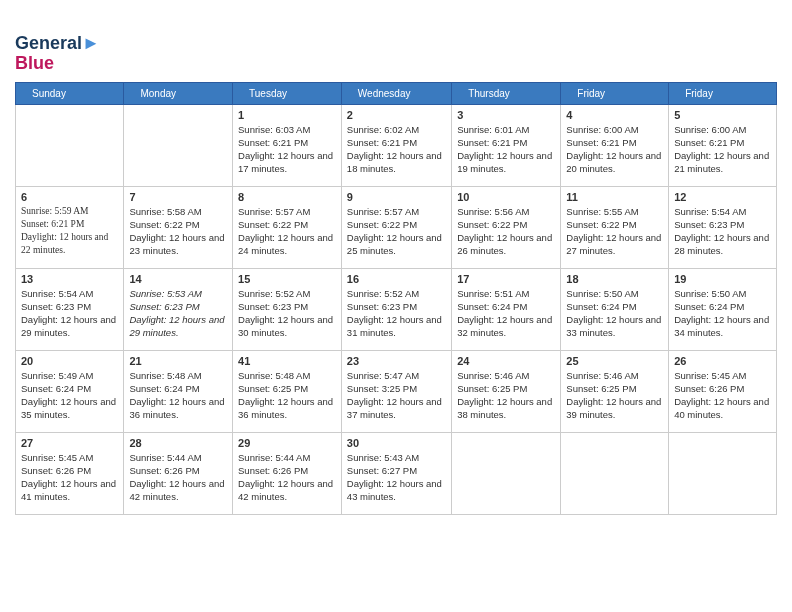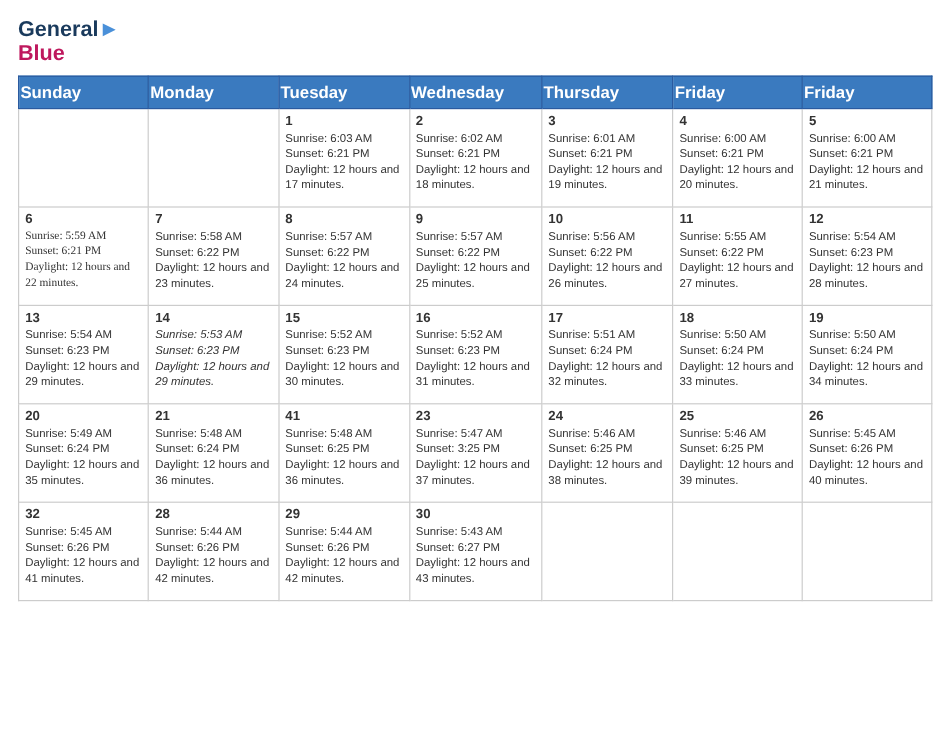--- a/index.html
+++ b/index.html
@@ -8,20 +8,21 @@
       background: #fff;
       width: 792px;
       height: 612px;
       overflow: hidden;
     }
     .page {
       width: 792px;
       height: 473px;
       background: #fff;
       padding: 10px 15px;
+      margin-top: 19px;
     }
     .header {
       display: flex;
       justify-content: space-between;
       align-items: flex-start;
       margin-bottom: 8px;
     }
     .logo {
       display: flex;
       align-items: center;
@@ -49,24 +50,24 @@
       color: #555;
     }
     .calendar-table {
       width: 100%;
       border-collapse: collapse;
       font-size: 10px;
     }
     .calendar-table th {
       background-color: #3a7abf;
       color: #fff;
-      padding: 5px 1px;
+      padding: 5px 16px;
       text-align: left;
-      font-size: 14px;
-      font-weight: bold;
+      font-size: 10px;
+      font-weight: normal;
       border: 1px solid #2a5a9f;
     }
     .calendar-table td {
       border: 1px solid #ccc;
       vertical-align: top;
       padding: 4px 5px;
       height: 82px;
       width: 113px;
       background: #fff;
     }
@@ -279,21 +280,21 @@
           </td>
           <td>
             <div class="day-num">26</div>
             <div class="day-info" style="white-space: pre-line;">Sunrise: 5:45 AM
 Sunset: 6:26 PM
 Daylight: 12 hours and 40 minutes.</div>
           </td>
         </tr>
         <tr>
           <td>
-            <div class="day-num">32</div>
+            <div class="day-num">27</div>
             <div class="day-info" style="white-space: pre-line;">Sunrise: 5:45 AM
 Sunset: 6:26 PM
 Daylight: 12 hours and 41 minutes.</div>
           </td>
           <td>
             <div class="day-num">28</div>
             <div class="day-info" style="white-space: pre-line;">Sunrise: 5:44 AM
 Sunset: 6:26 PM
 Daylight: 12 hours and 42 minutes.</div>
           </td>

